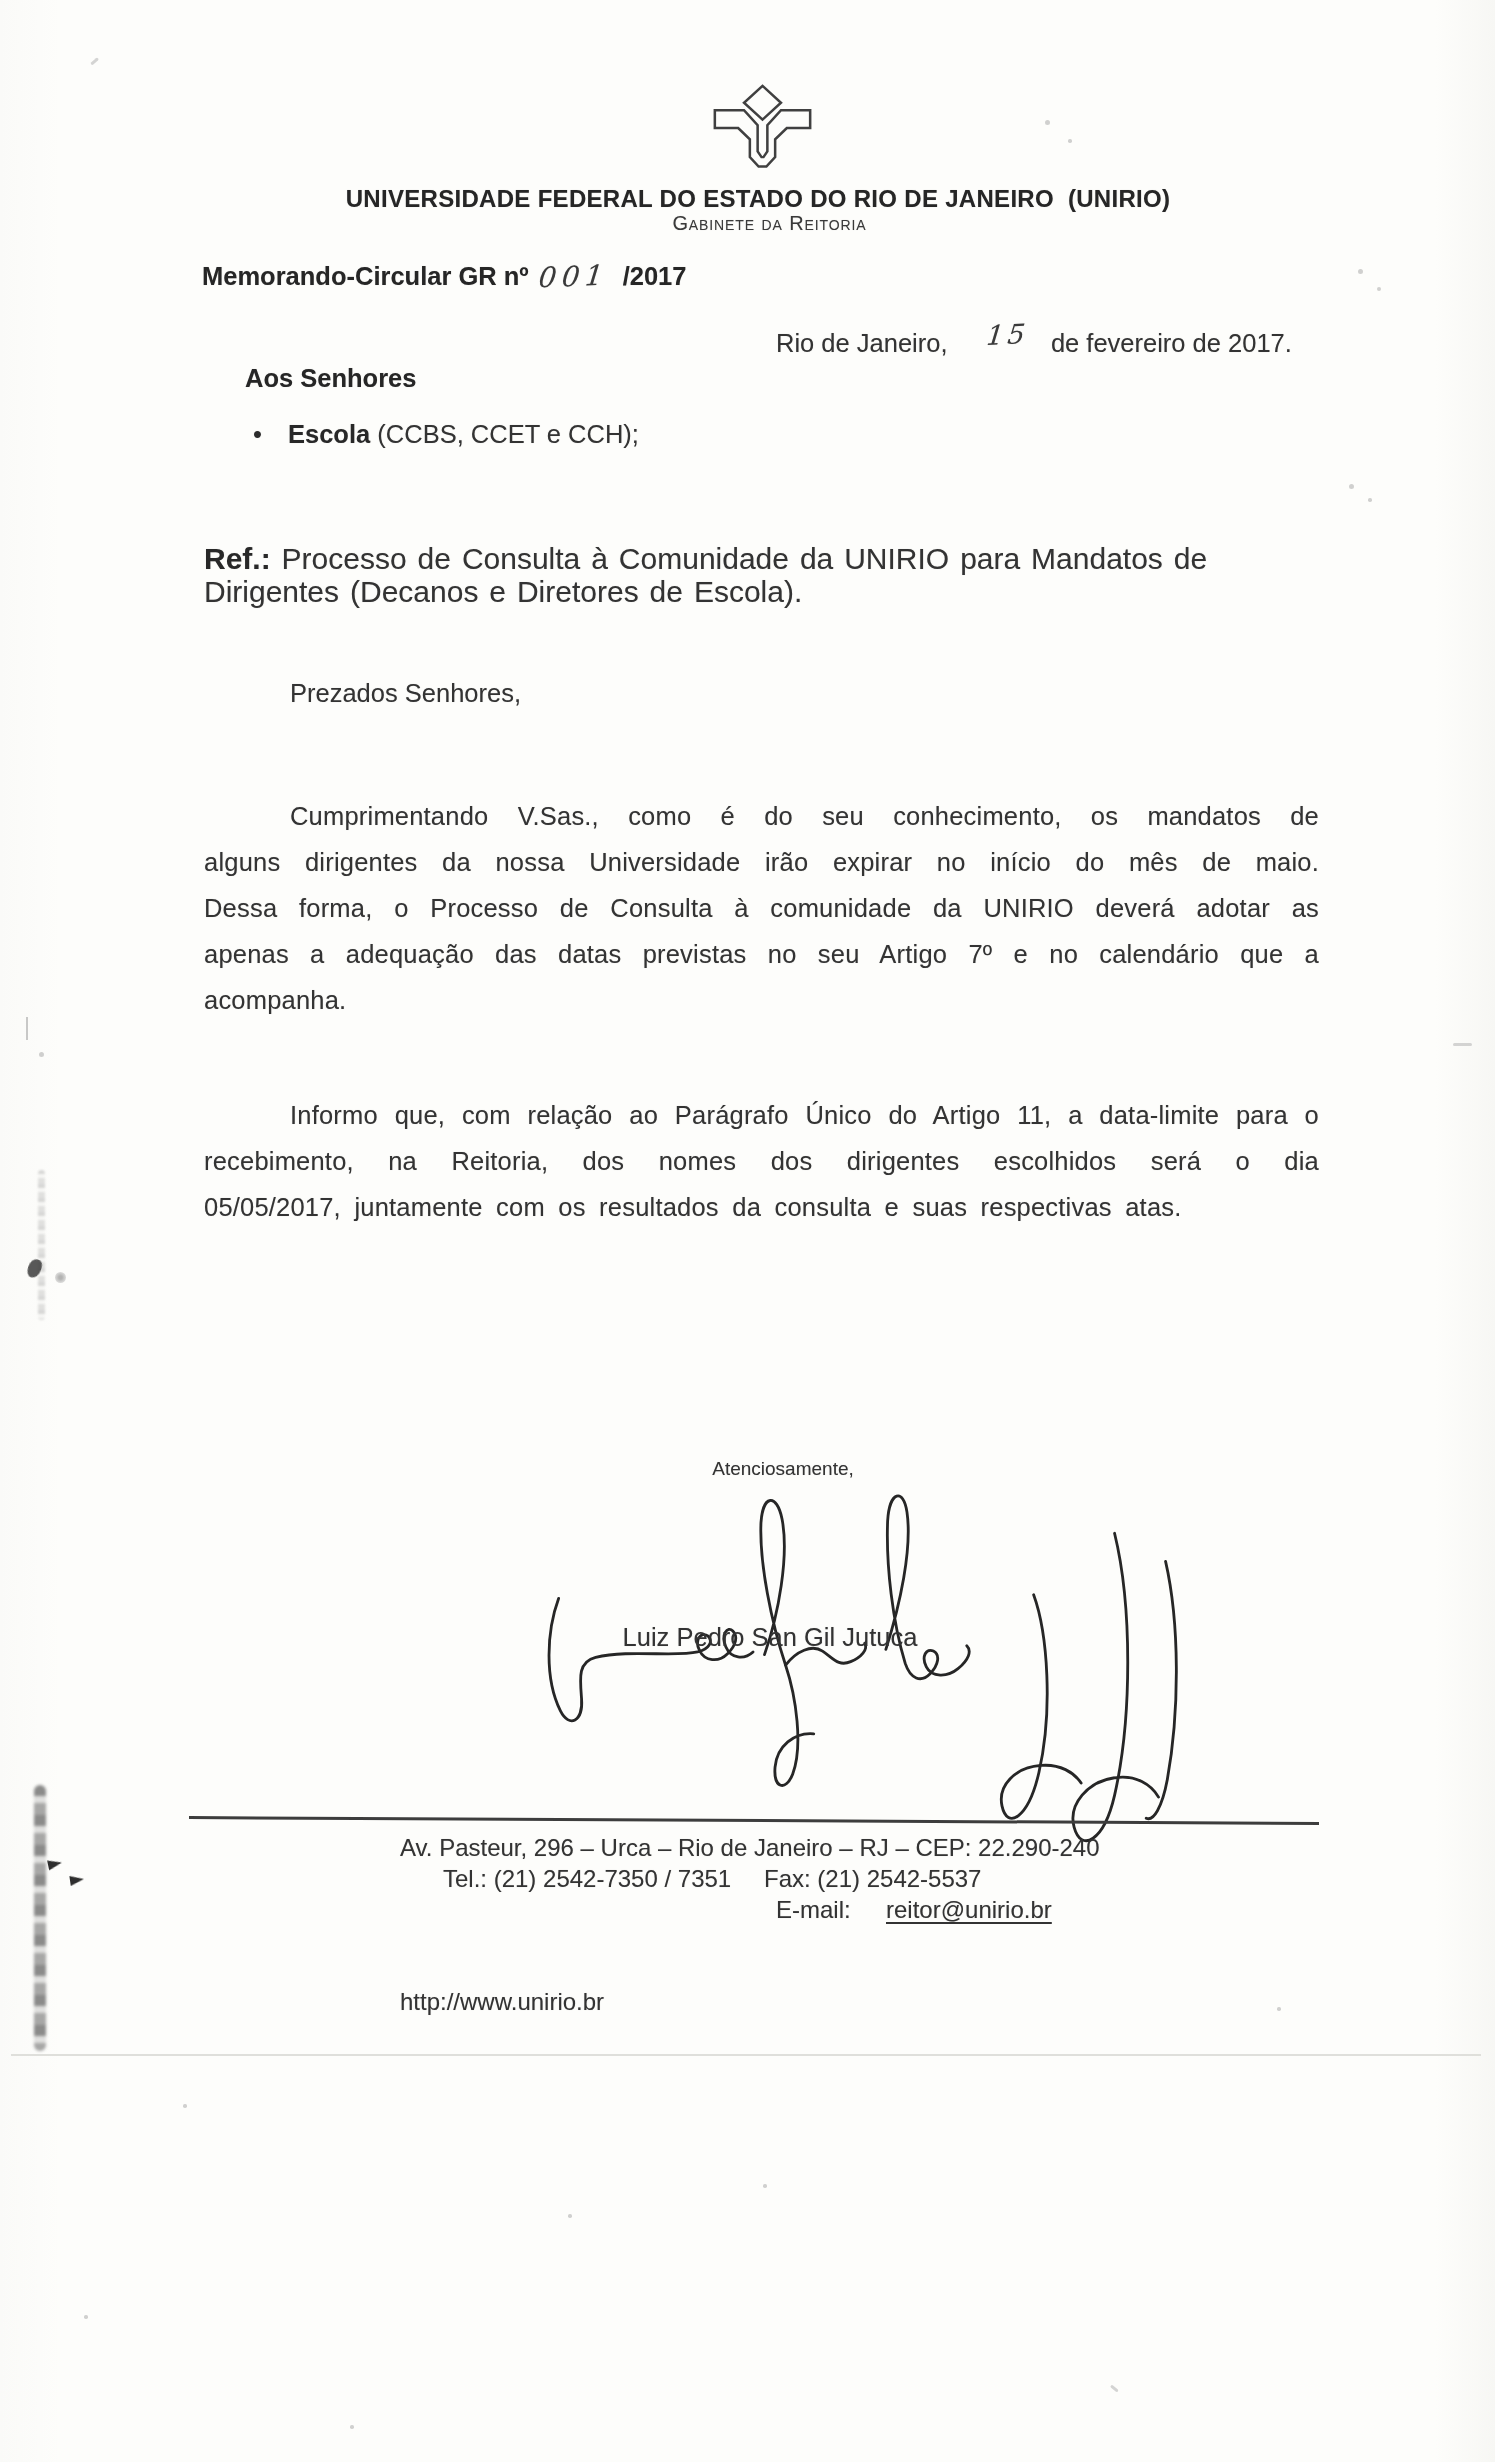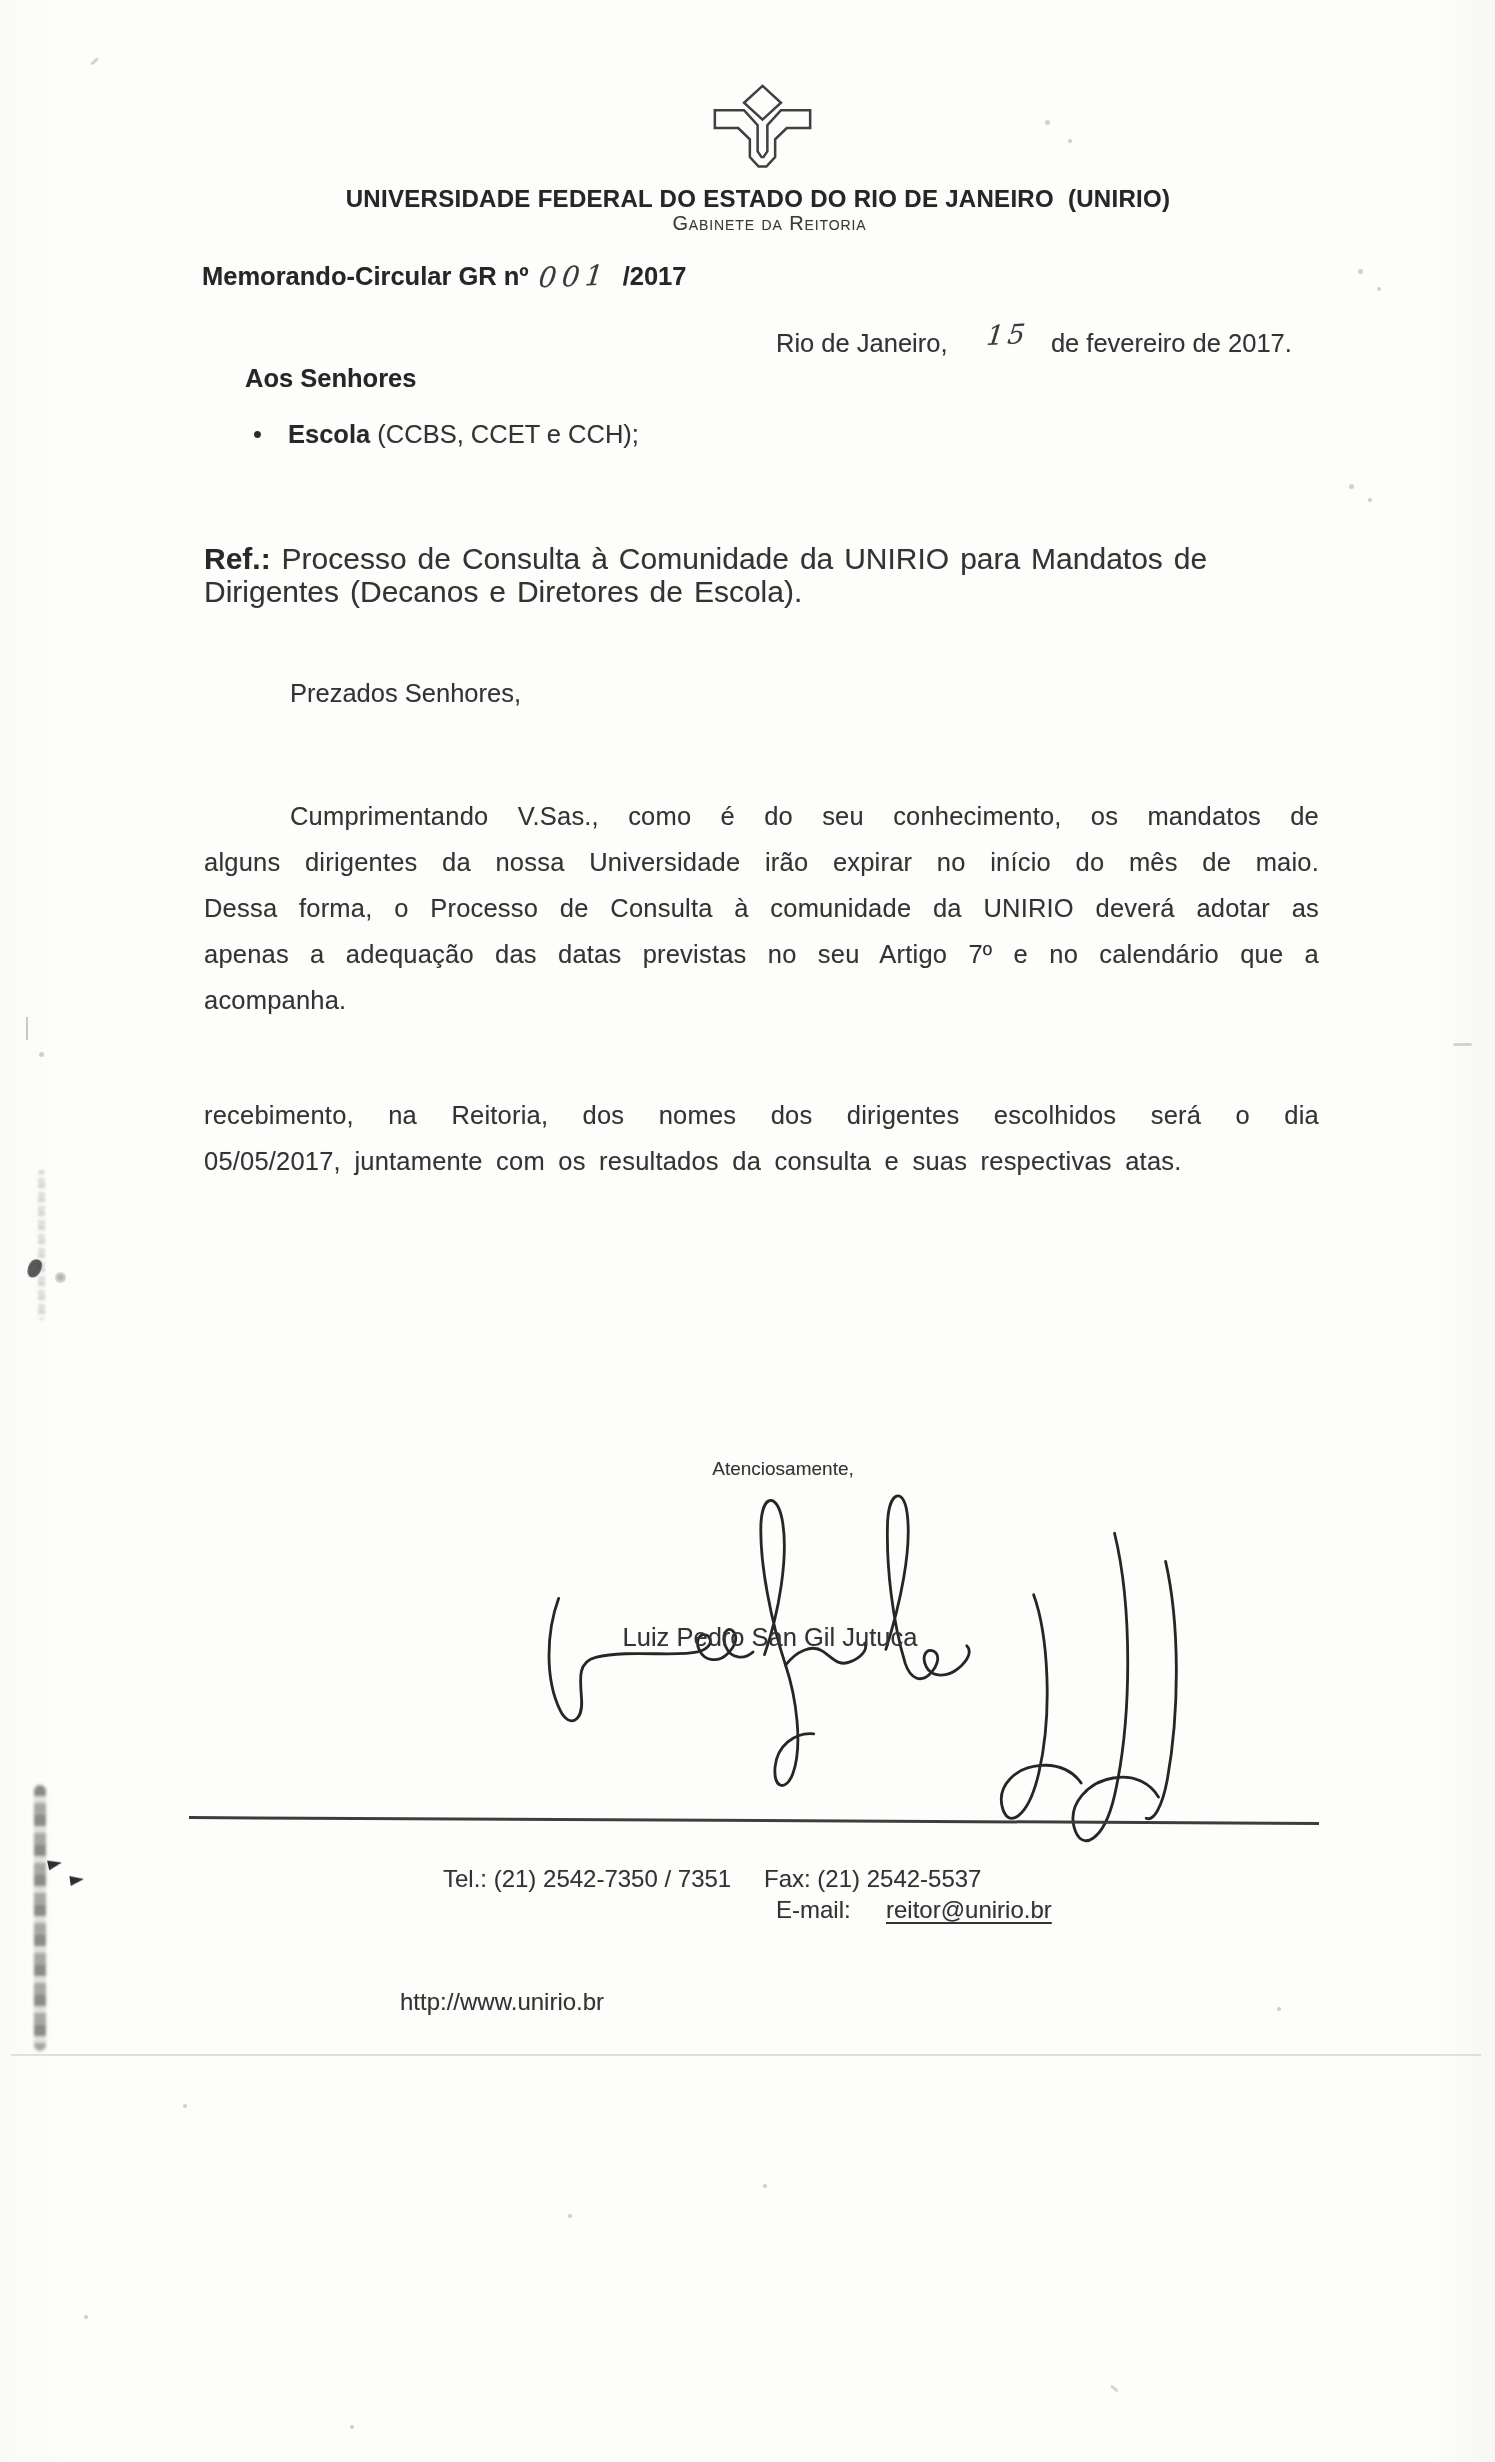--- a/index.html
+++ b/index.html
@@ -101,20 +101,21 @@
 
   <div class="abs para" style="top:793px;">
     <div class="ln jl ind soft">Cumprimentando V.Sas., como é do seu conhecimento, os mandatos de</div>
     <div class="ln jl soft">alguns dirigentes da nossa Universidade irão expirar no início do mês de maio.</div>
     <div class="ln jl soft">Dessa forma, o Processo de Consulta à comunidade da UNIRIO deverá adotar as</div>
     <div class="ln jl soft">apenas a adequação das datas previstas no seu Artigo 7º e no calendário que a</div>
     <div class="ln last soft">acompanha.</div>
   </div>
 
   <div class="abs para" style="top:1092px;">
+    <div class="ln jl ind soft">Informo que, com relação ao Parágrafo Único do Artigo 11, a data-limite para o</div>
     <div class="ln jl soft">recebimento, na Reitoria, dos nomes dos dirigentes escolhidos será o dia</div>
     <div class="ln last soft">05/05/2017, juntamente com os resultados da consulta e suas respectivas atas.</div>
   </div>
 
 
   <div class="abs closing soft">Atenciosamente,</div>
 
   <svg class="abs" style="left:541px;top:1484px;" width="739" height="387" viewBox="0 0 840 440">
     <g fill="none" stroke="#262626" stroke-width="3.2" stroke-linecap="round">
       <path d="M20 130 C6 168 4 222 22 258 C32 278 48 270 46 244 C44 220 42 202 62 197 C100 188 152 197 178 191 C191 188 196 179 190 173 C182 167 174 177 180 189 C186 202 202 203 212 193 C222 183 224 173 218 167 C212 161 204 171 210 185 C216 199 231 200 241 191"></path>
@@ -123,20 +124,21 @@
       <path d="M392 188 C408 138 422 74 416 32 C412 4 396 8 394 42 C392 94 400 158 414 204 C420 222 432 226 442 216 C452 206 454 194 446 190 C438 186 432 196 438 208 C444 220 462 220 474 210 C486 200 490 190 484 184"></path>
       <path d="M560 126 C576 170 582 258 566 328 C554 380 530 394 524 366 C519 342 540 322 568 320 C590 318 606 328 614 340"></path>
       <path d="M652 56 C672 138 672 266 652 354 C640 406 614 420 606 390 C599 364 622 338 652 334 C676 330 694 342 702 356"></path>
       <path d="M710 88 C726 158 726 258 712 336 C706 368 696 384 688 380"></path>
     </g>
   </svg>
 
   <div class="abs sig-name soft">Luiz Pedro San Gil Jutuca</div>
 
   <div class="abs rule"></div>
+  <div class="abs f f-addr soft">Av. Pasteur, 296 – Urca – Rio de Janeiro – RJ – CEP: 22.290-240</div>
   <div class="abs f f-tel soft">Tel.: (21) 2542-7350 / 7351</div>
   <div class="abs f f-fax soft">Fax: (21) 2542-5537</div>
   <div class="abs f f-web soft">http://www.unirio.br</div>
   <div class="abs f f-email-label soft">E-mail:</div>
   <div class="abs f f-email soft">reitor@unirio.br</div>
 
   <div class="abs streak-a"></div>
   <div class="abs ink-blob"></div>
   <div class="abs ink-dot"></div>
   <div class="abs streak-b"></div>

